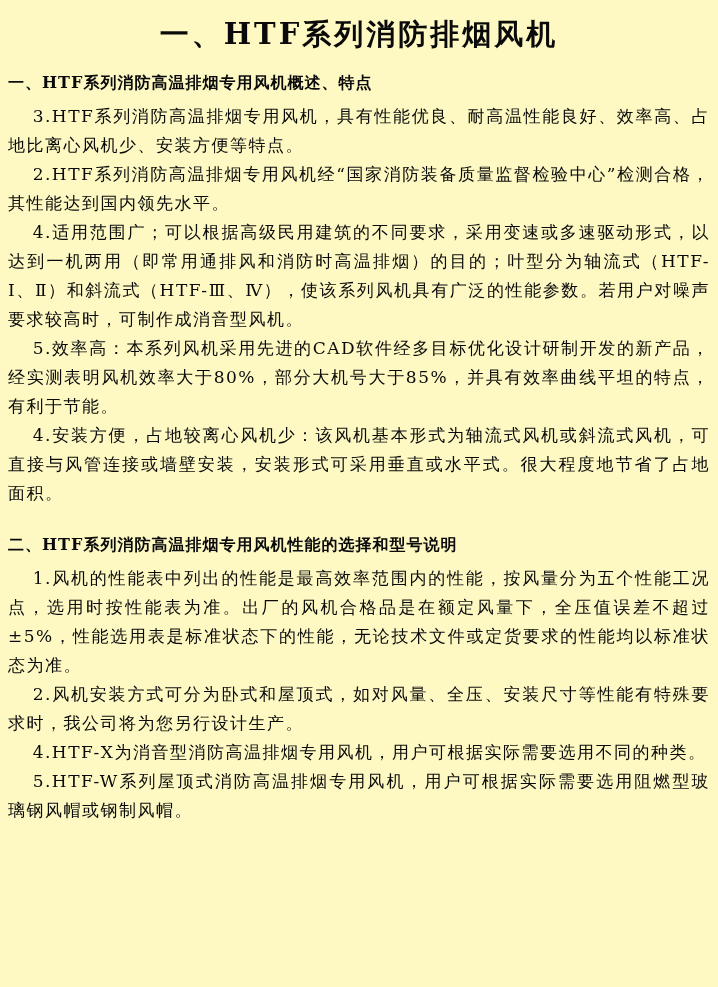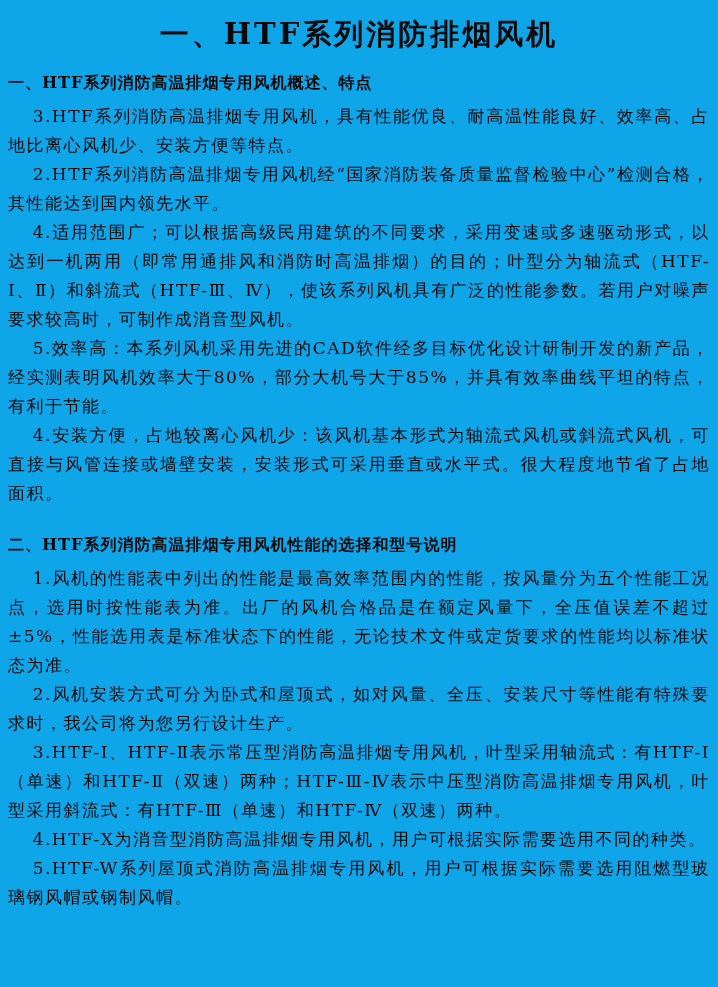--- a/index.html
+++ b/index.html
@@ -5,21 +5,21 @@
   html, body {
     margin: 0;
     padding: 0;
     background: #ffffff;
   }
   .page {
     position: relative;
     width: 718px;
     height: 987px;
     margin: 0 auto;
-    background: #0ea5e9;
+    background: #fef9c3;
     color: #0a0a0a;
     font-family: "DejaVu Serif", "Liberation Serif", serif;
     box-sizing: border-box;
     padding: 12px 8px 0 8px;
     overflow: hidden;
   }
   .doc-title {
     margin: 4px 0 16px 0;
     text-align: center;
     font-size: 29px;
@@ -59,17 +59,16 @@
   <p class="body-para">3.HTF系列消防高温排烟专用风机，具有性能优良、耐高温性能良好、效率高、占地比离心风机少、安装方便等特点。</p>
   <p class="body-para">2.HTF系列消防高温排烟专用风机经“国家消防装备质量监督检验中心”检测合格，其性能达到国内领先水平。</p>
   <p class="body-para">4.适用范围广；可以根据高级民用建筑的不同要求，采用变速或多速驱动形式，以达到一机两用（即常用通排风和消防时高温排烟）的目的；叶型分为轴流式（HTF-Ⅰ、Ⅱ）和斜流式（HTF-Ⅲ、Ⅳ），使该系列风机具有广泛的性能参数。若用户对噪声要求较高时，可制作成消音型风机。</p>
   <p class="body-para">5.效率高：本系列风机采用先进的CAD软件经多目标优化设计研制开发的新产品，经实测表明风机效率大于80%，部分大机号大于85%，并具有效率曲线平坦的特点，有利于节能。</p>
   <p class="body-para">4.安装方便，占地较离心风机少：该风机基本形式为轴流式风机或斜流式风机，可直接与风管连接或墙壁安装，安装形式可采用垂直或水平式。很大程度地节省了占地面积。</p>
 
   <h2 class="sec-heading second">二、HTF系列消防高温排烟专用风机性能的选择和型号说明</h2>
 
   <p class="body-para">1.风机的性能表中列出的性能是最高效率范围内的性能，按风量分为五个性能工况点，选用时按性能表为准。出厂的风机合格品是在额定风量下，全压值误差不超过±5%，性能选用表是标准状态下的性能，无论技术文件或定货要求的性能均以标准状态为准。</p>
   <p class="body-para">2.风机安装方式可分为卧式和屋顶式，如对风量、全压、安装尺寸等性能有特殊要求时，我公司将为您另行设计生产。</p>
-  <p class="body-para">3.HTF-Ⅰ、HTF-Ⅱ表示常压型消防高温排烟专用风机，叶型采用轴流式：有HTF-Ⅰ（单速）和HTF-Ⅱ（双速）两种；HTF-Ⅲ-Ⅳ表示中压型消防高温排烟专用风机，叶型采用斜流式：有HTF-Ⅲ（单速）和HTF-Ⅳ（双速）两种。</p>
   <p class="body-para">4.HTF-Ⅹ为消音型消防高温排烟专用风机，用户可根据实际需要选用不同的种类。</p>
   <p class="body-para">5.HTF-W系列屋顶式消防高温排烟专用风机，用户可根据实际需要选用阻燃型玻璃钢风帽或钢制风帽。</p>
 
 </div>
 
 </body></html>

